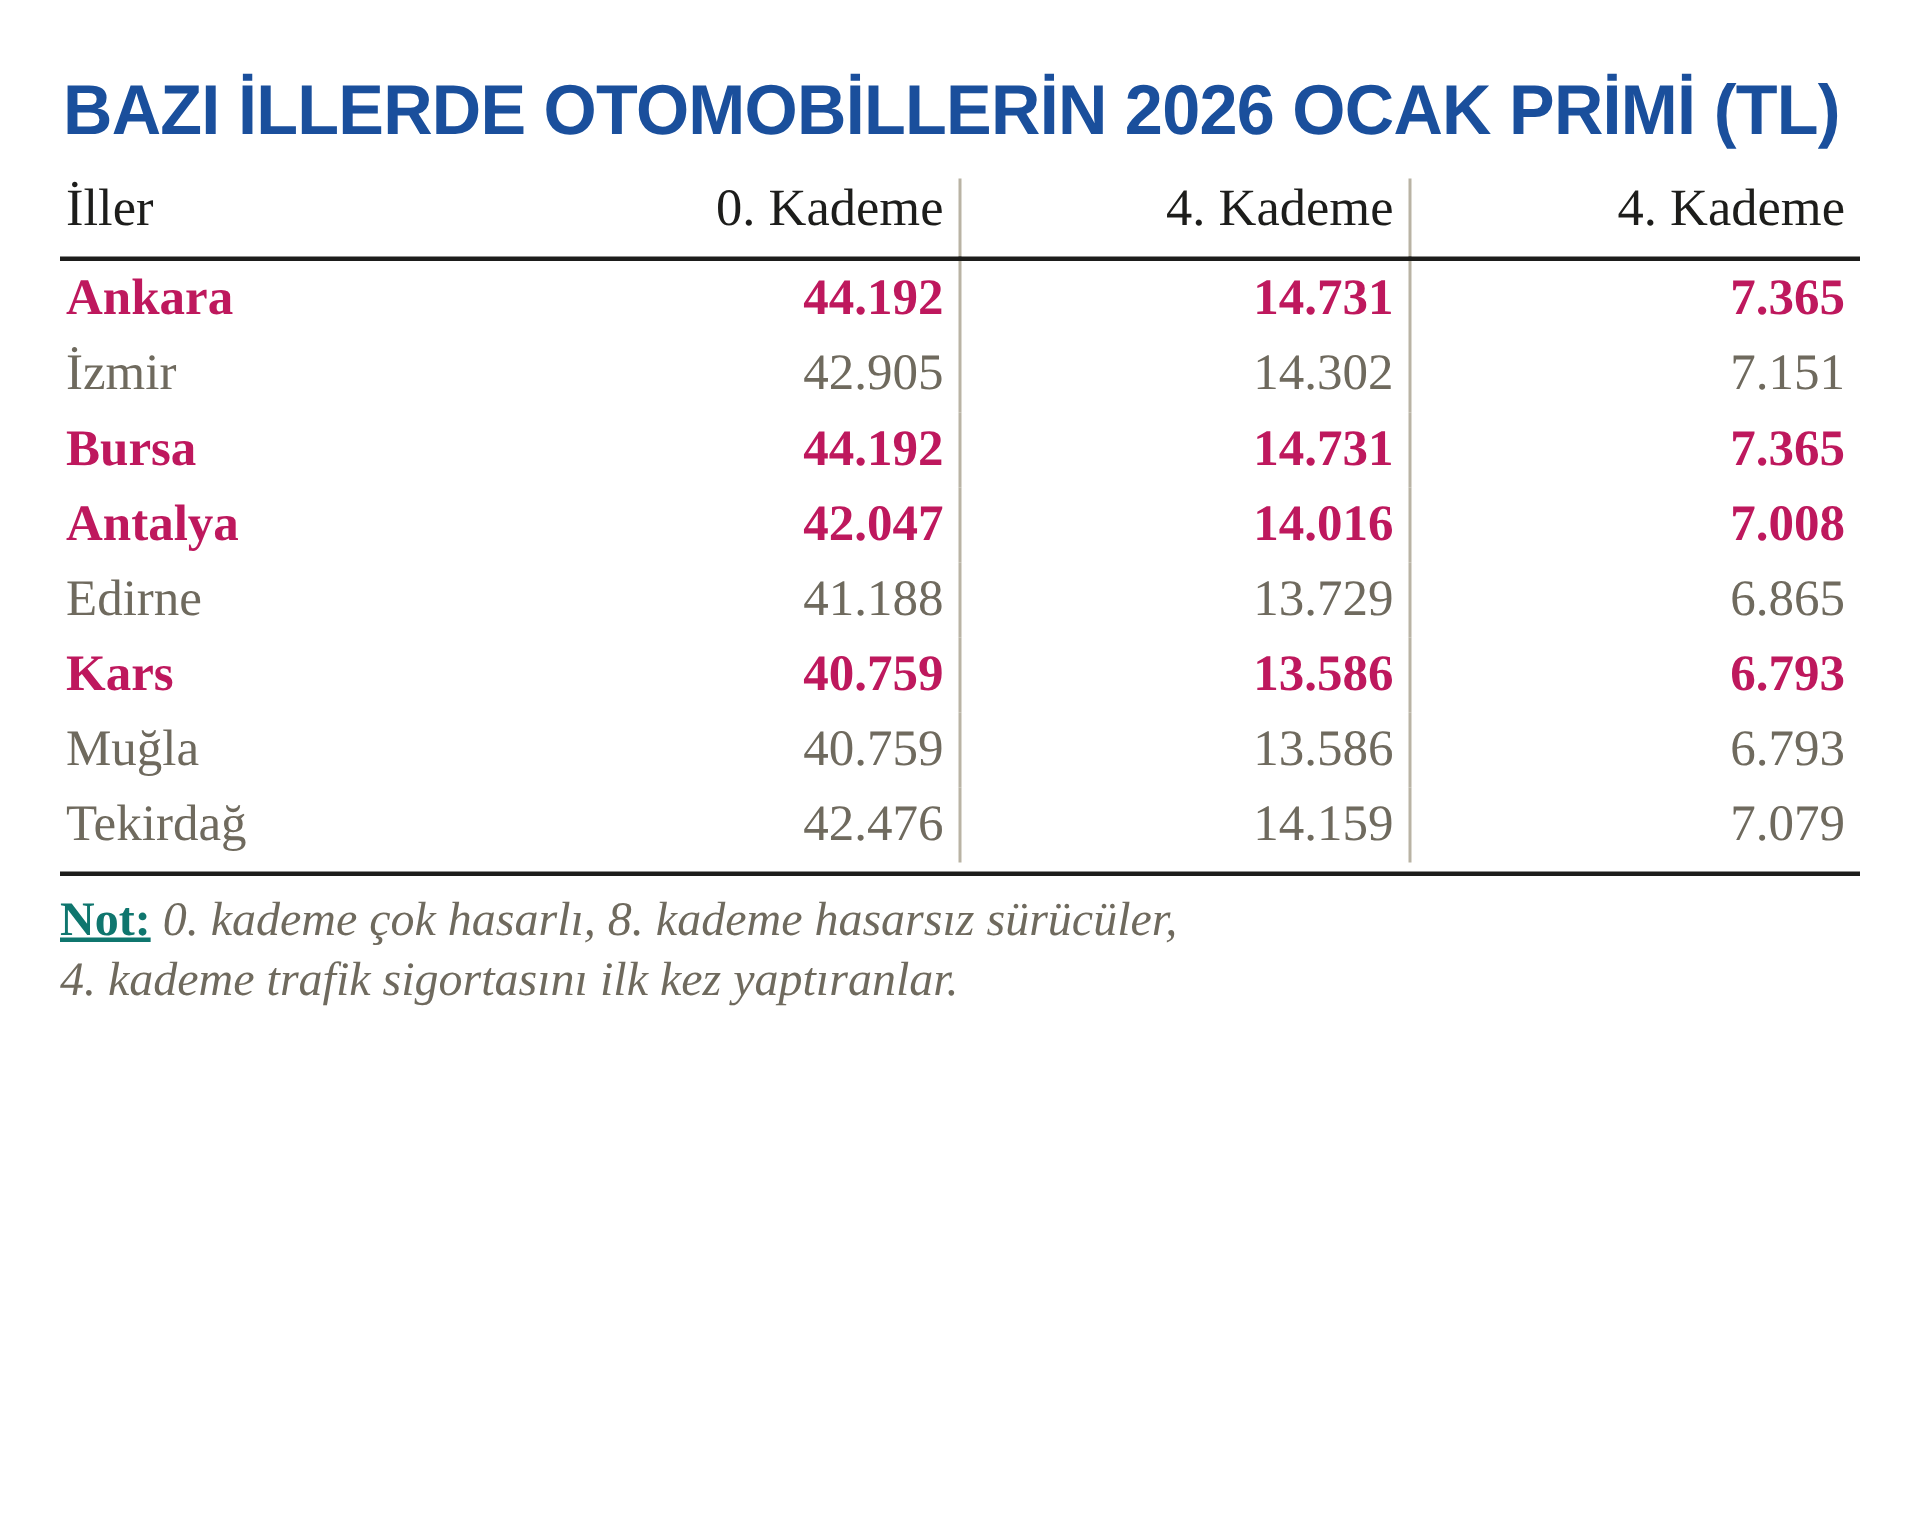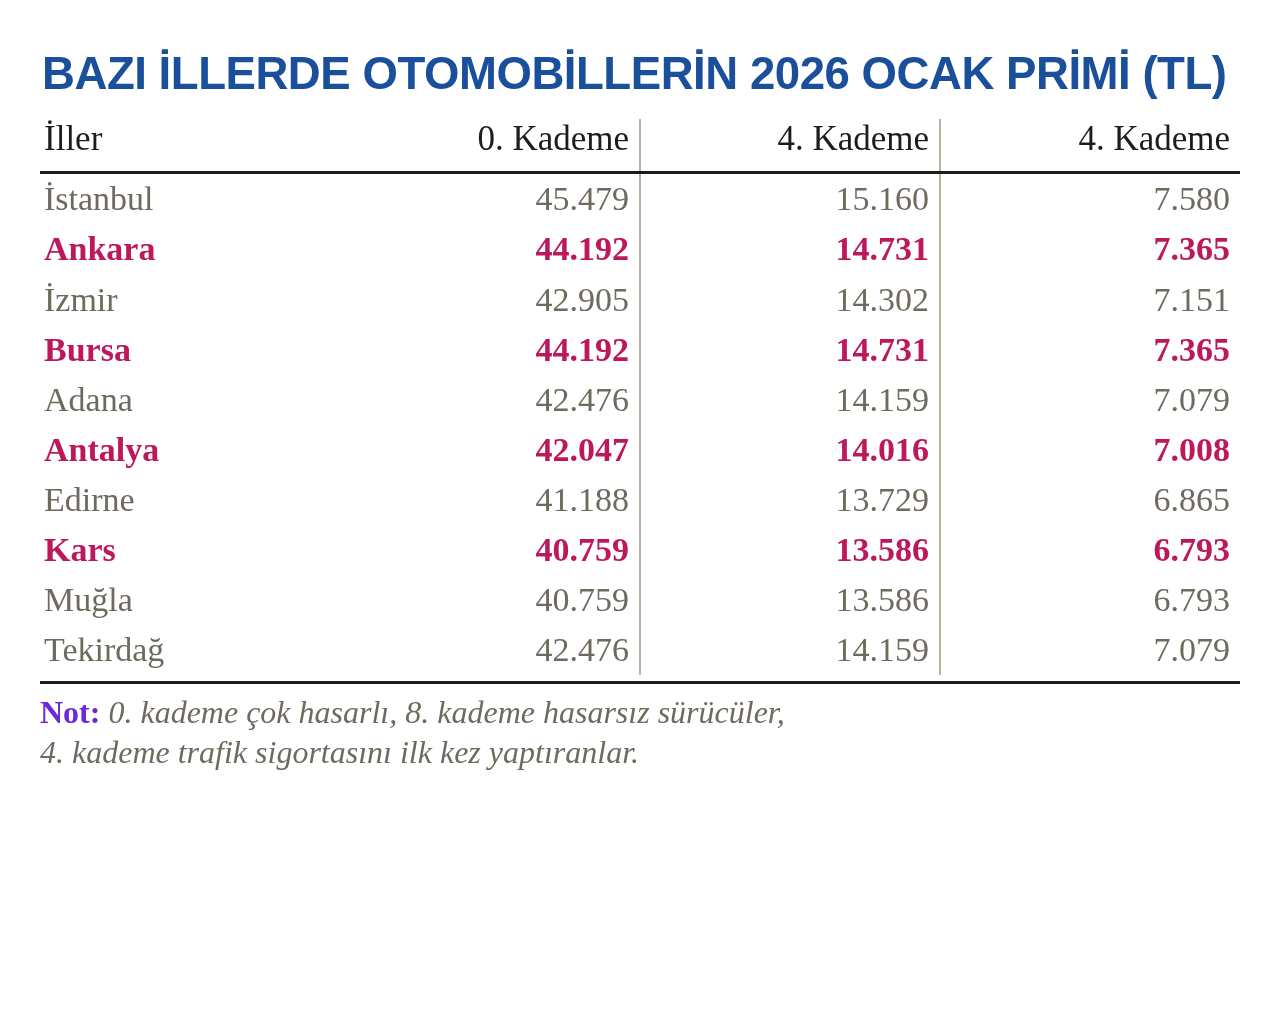--- a/index.html
+++ b/index.html
@@ -106,21 +106,22 @@
     width: 1200px;
     font-family: "Liberation Serif", serif;
     font-style: italic;
     font-size: 32px;
     line-height: 1.25;
     color: #6f6a5e;
   }
   .note b {
     font-style: normal;
     font-weight: bold;
-    color: #6d28d9;
+    color: #0f766e;
+    text-decoration: underline;
   }
 </style>
 </head>
 <body>
 
 <div class="page">
 
   <h1 class="headline">BAZI İLLERDE OTOMOBİLLERİN 2026 OCAK PRİMİ (TL)</h1>
 
   <table class="data">
@@ -133,26 +134,20 @@
     <thead>
       <tr>
         <th class="city">İller</th>
         <th class="num">0. Kademe</th>
         <th class="num sep">4. Kademe</th>
         <th class="num sep">4. Kademe</th>
       </tr>
     </thead>
     <tbody>
 
-      <tr>
-        <td class="city">İstanbul</td>
-        <td class="num">45.479</td>
-        <td class="num sep">15.160</td>
-        <td class="num sep">7.580</td>
-      </tr>
 
       <tr class="alt">
         <td class="city">Ankara</td>
         <td class="num">44.192</td>
         <td class="num sep">14.731</td>
         <td class="num sep">7.365</td>
       </tr>
 
       <tr>
         <td class="city">İzmir</td>
@@ -161,26 +156,20 @@
         <td class="num sep">7.151</td>
       </tr>
 
       <tr class="alt">
         <td class="city">Bursa</td>
         <td class="num">44.192</td>
         <td class="num sep">14.731</td>
         <td class="num sep">7.365</td>
       </tr>
 
-      <tr>
-        <td class="city">Adana</td>
-        <td class="num">42.476</td>
-        <td class="num sep">14.159</td>
-        <td class="num sep">7.079</td>
-      </tr>
 
       <tr class="alt">
         <td class="city">Antalya</td>
         <td class="num">42.047</td>
         <td class="num sep">14.016</td>
         <td class="num sep">7.008</td>
       </tr>
 
       <tr>
         <td class="city">Edirne</td>

